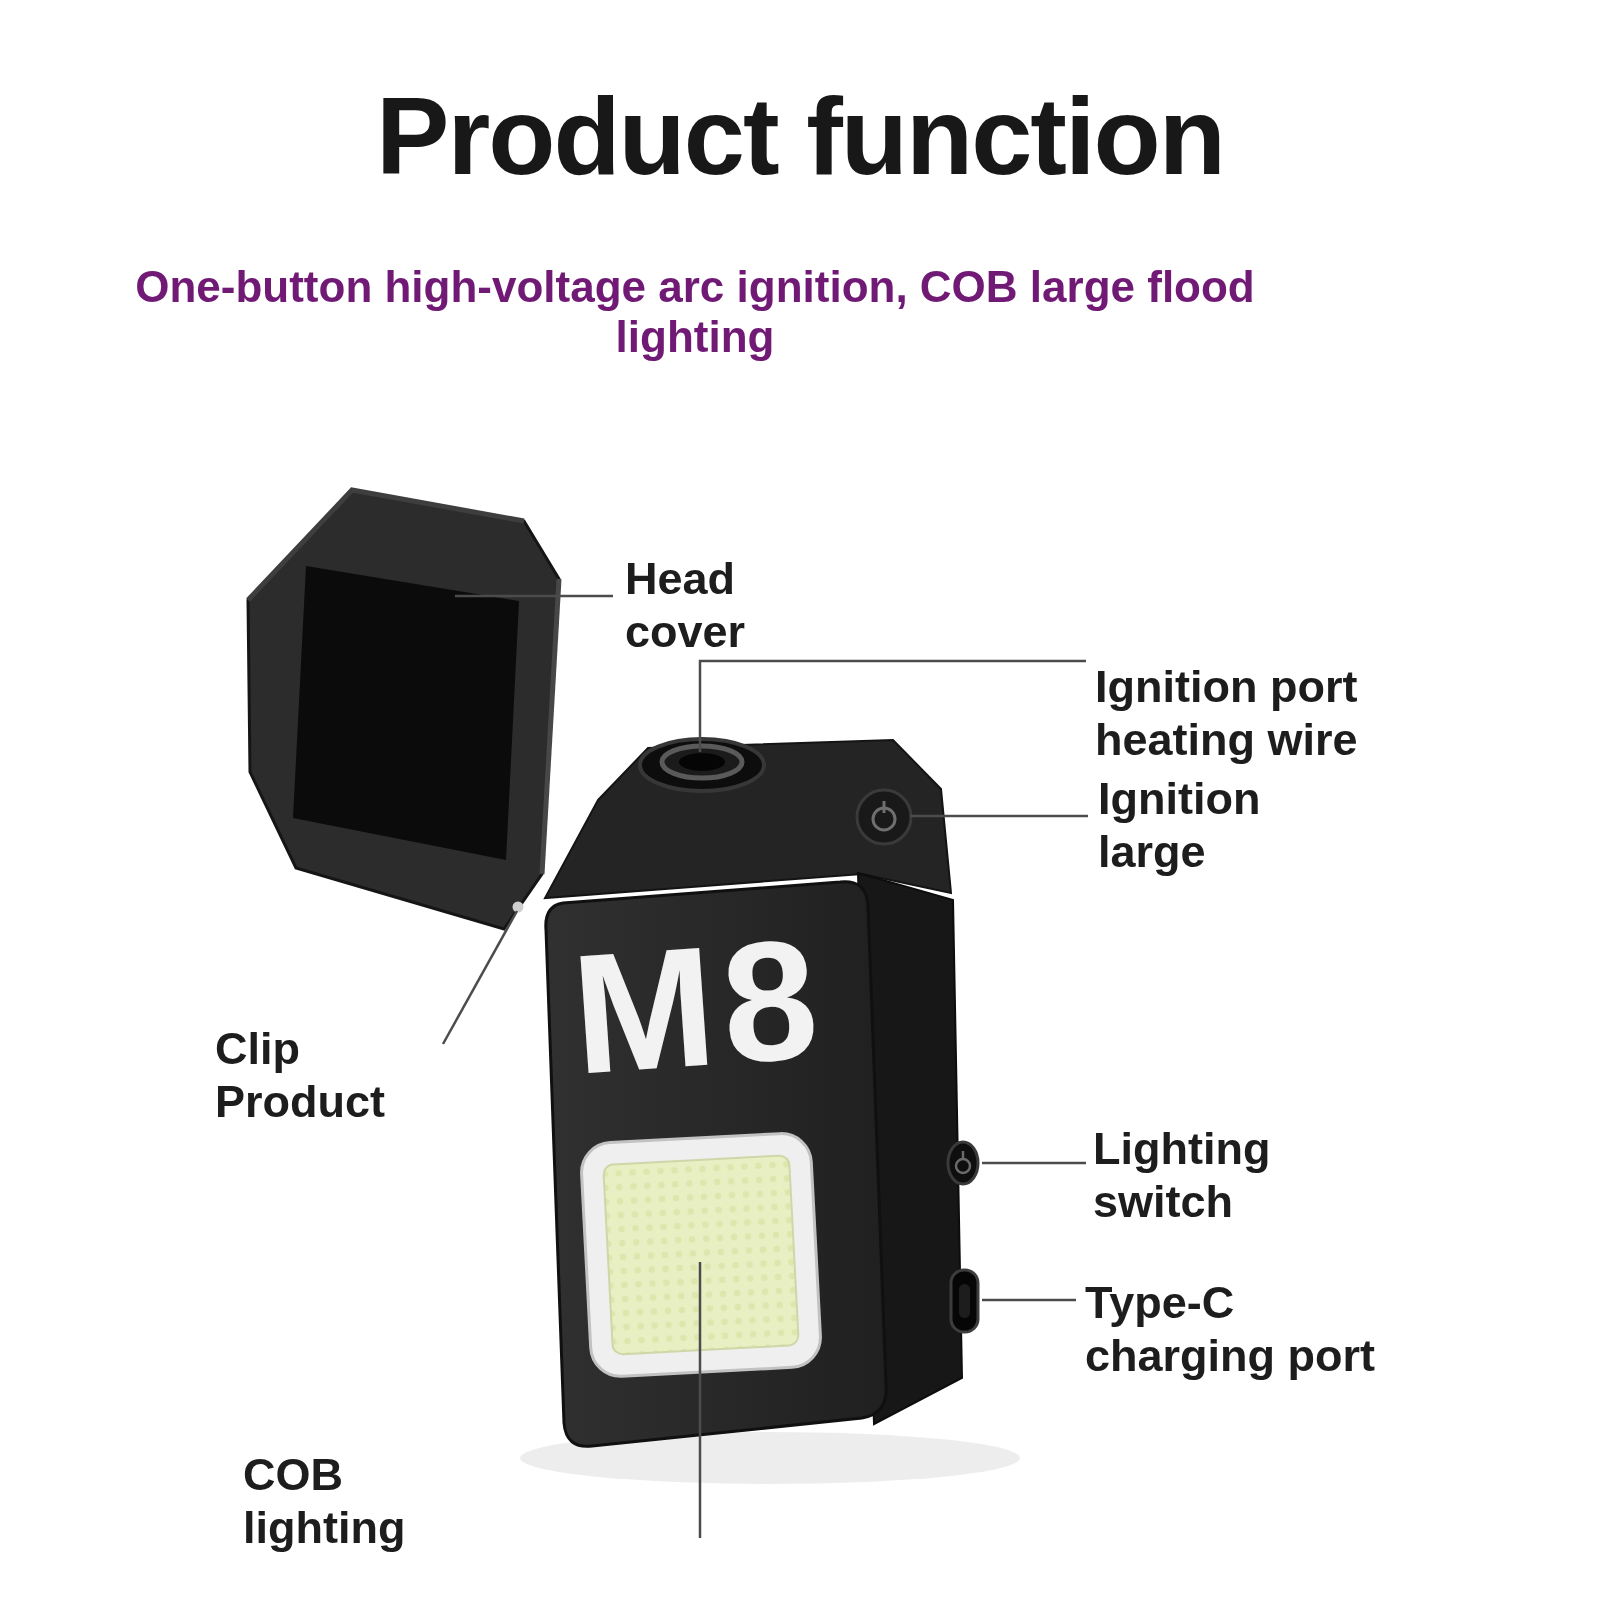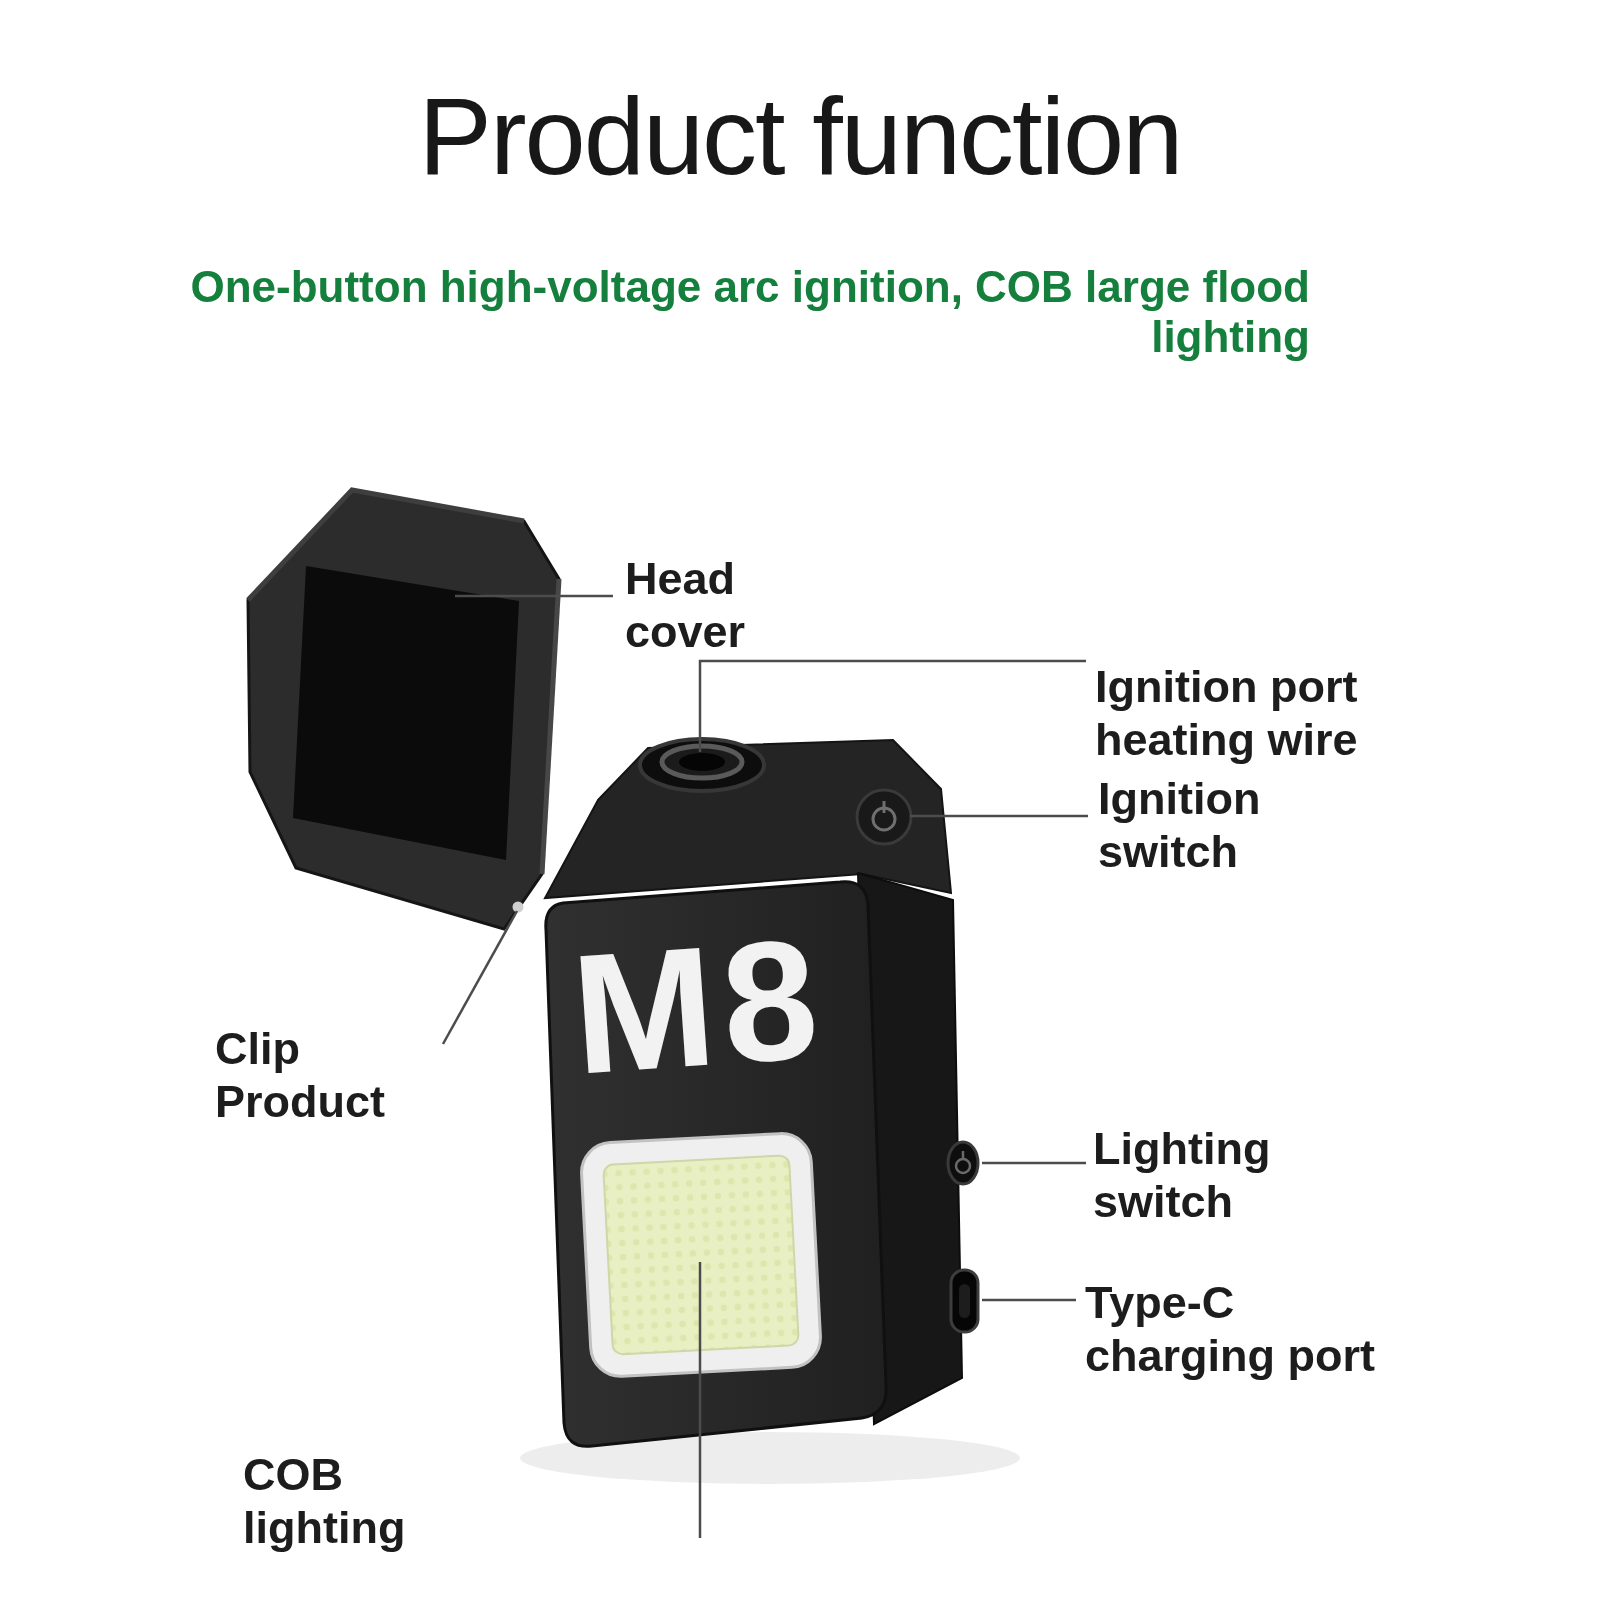--- a/index.html
+++ b/index.html
@@ -21,33 +21,33 @@
     height: 1600px;
   }
   .title {
     position: absolute;
     top: 72px;
     left: 0;
     width: 1600px;
     margin: 0;
     text-align: center;
     font-size: 110px;
-    font-weight: 400;
+    font-weight: 700;
     letter-spacing: -2px;
     color: #181818;
   }
   .subtitle {
     position: absolute;
     top: 262px;
     left: 80px;
     width: 1230px;
-    text-align: right;
+    text-align: center;
     font-size: 44px;
     font-weight: 700;
-    color: #15803d;
+    color: #701a75;
   }
   .scene {
     position: absolute;
     left: 0;
     top: 0;
   }
   .callout {
     position: absolute;
     font-size: 45px;
     font-weight: 700;
@@ -141,21 +141,21 @@
       <polyline points="982,1300 1076,1300"></polyline>
       <polyline points="700,1262 700,1538"></polyline>
     </g>
   </svg>
 
   <div class="callout co-head-cover">Head
 cover</div>
   <div class="callout co-ignition-port">Ignition port
 heating wire</div>
   <div class="callout co-ignition-switch">Ignition
-switch</div>
+large</div>
   <div class="callout co-clip-fixing">Clip
 Product</div>
   <div class="callout co-lighting-switch">Lighting
 switch</div>
   <div class="callout co-type-c">Type-C
 charging port</div>
   <div class="callout co-cob-lighting">COB
 lighting</div>
 
 </div>

